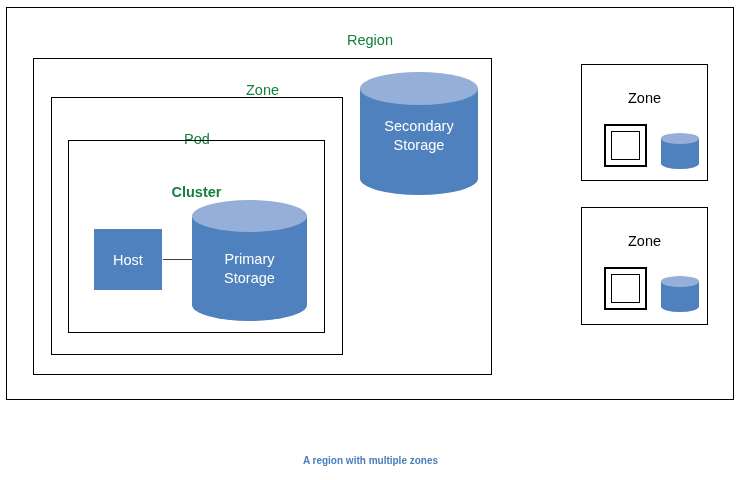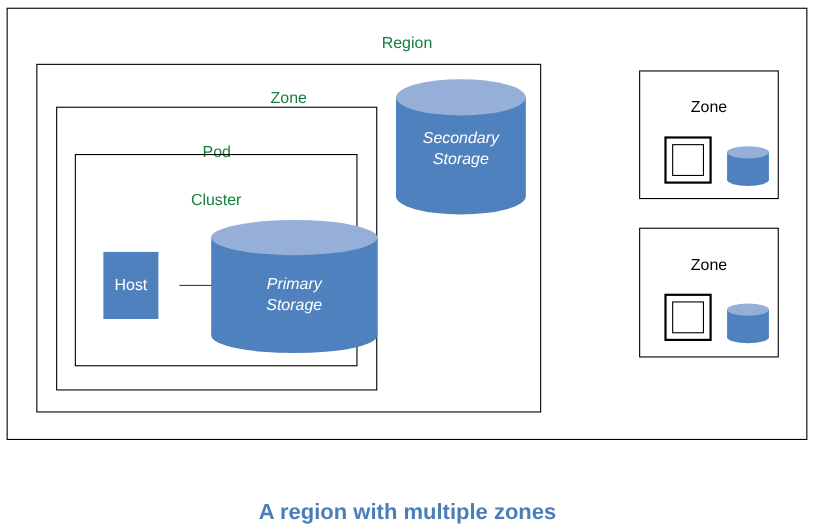--- a/index.html
+++ b/index.html
@@ -35,28 +35,28 @@
   }
 
   #region-box   { left: 6px;  top: 7px;   width: 728px; height: 393px; }
   #zone-box     { left: 33px; top: 58px;  width: 459px; height: 317px; }
   #pod-box      { left: 51px; top: 97px;  width: 292px; height: 258px; }
   #cluster-box  { left: 68px; top: 140px; width: 257px; height: 193px; }
 
   #region-label  { top: 25px; }
   #zone-label    { top: 24px; }
   #pod-label     { top: 14px; margin-top: 20px; }
-  #cluster-label { top: 34px; }
+  #cluster-label { top: 44px; font-weight: bold; }
 
   
   .host-box {
     position: absolute;
     left: 94px;
     top: 229px;
-    width: 50px;
+    width: 68px;
     height: 61px;
     background: #4E81BD;
     display: flex;
     align-items: center;
     justify-content: center;
     color: #ffffff;
     font-size: 14.5px;
     box-sizing: border-box;
   }
 
@@ -66,21 +66,20 @@
     left: 163px;
     top: 259px;
     width: 31px;
     height: 1px;
     background: #3F3F3F;
   }
 
   
   .cyl {
     position: absolute;
-    font-style: italic;
   }
   .cyl .cyl-body {
     position: absolute;
     left: 0;
     right: 0;
     background: #4E81BD;
   }
   .cyl .cyl-bottom {
     position: absolute;
     left: 0;
@@ -101,21 +100,21 @@
     left: 0;
     right: 0;
     text-align: center;
     color: #ffffff;
     font-size: 14.5px;
     line-height: 19px;
     z-index: 3;
   }
 
   
-  #primary-storage { left: 192px; top: 200px; width: 115px; height: 121px; padding-left: 36px; }
+  #primary-storage { left: 192px; top: 200px; width: 115px; height: 121px; }
   #primary-storage .cyl-top    { height: 32px; }
   #primary-storage .cyl-body   { top: 16px; height: 89px; }
   #primary-storage .cyl-bottom { top: 89px; height: 32px; }
   #primary-storage .cyl-text   { top: 50px; }
 
   
   #secondary-storage { left: 360px; top: 72px; width: 118px; height: 123px; }
   #secondary-storage .cyl-top    { height: 33px; }
   #secondary-storage .cyl-body   { top: 16px; height: 90px; }
   #secondary-storage .cyl-bottom { top: 90px; height: 33px; }
@@ -191,21 +190,21 @@
     border-radius: 50%;
   }
 
   
   .caption {
     position: absolute;
     left: 0;
     right: 0;
     top: 455px;
     text-align: center;
-    font-size: 20px;
+    font-size: 10px;
     font-weight: bold;
     color: #4A7EBB;
   }
 </style>
 </head>
 <body>
 
 <div class="box" id="region-box">
   <div class="box-label" id="region-label">Region</div>
 </div>

